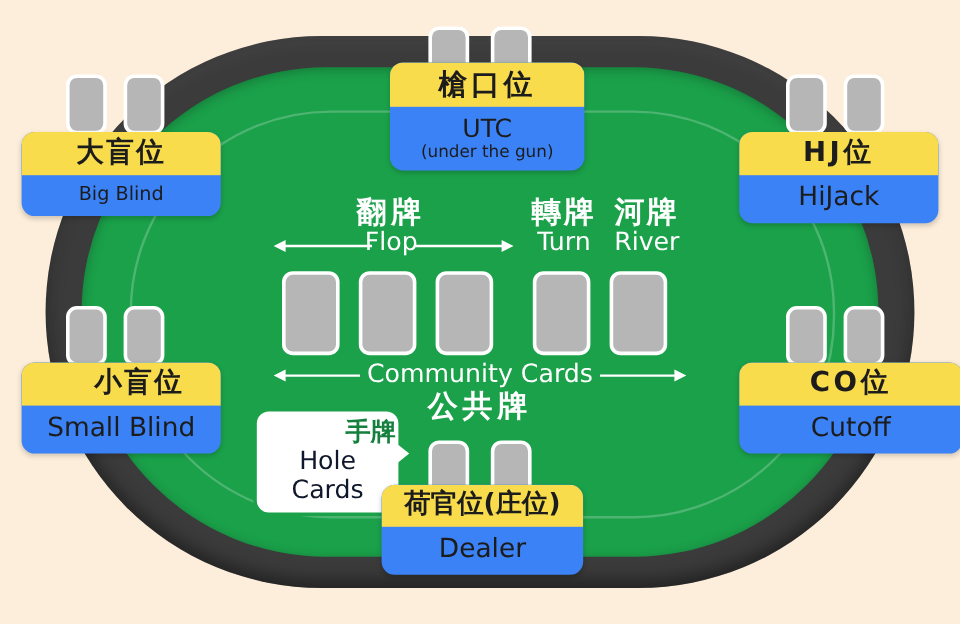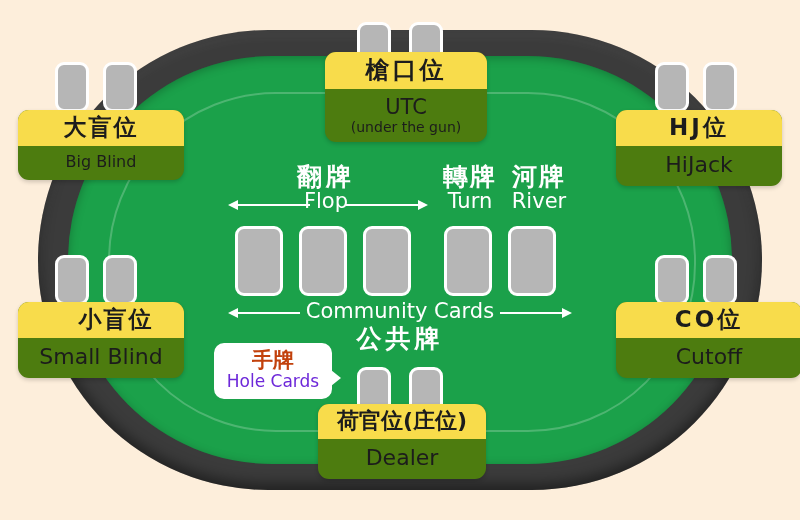--- a/index.html
+++ b/index.html
@@ -42,21 +42,21 @@
   
   .card{
     position:absolute;background:#b6b6b6;border:3px solid #ffffff;
     border-radius:9px;box-sizing:border-box;
   }
   .card.seat{width:34px;height:50px;}
   .card.comm{width:48px;height:70px;}
 
   
   .label{
-    position:absolute;background:#4d7c0f;border-radius:11px;
+    position:absolute;background:#3b82f6;border-radius:11px;
     box-shadow:0 2px 4px rgba(0,0,0,.18);
     overflow:hidden;text-align:center;
   }
   .label .head{
     background:#f8dc4b;color:#1c1c1c;font-weight:bold;
     padding:5px 6px 6px;line-height:1.1;white-space:nowrap;
   }
   .label .body{
     color:#1c1c1c;padding:7px 6px 9px;line-height:1.08;white-space:nowrap;
   }
@@ -85,22 +85,22 @@
   #lbl-dealer{left:318px;top:404px;width:168px;}
   #lbl-dealer .head{font-size:22px;letter-spacing:0px;}
   #lbl-dealer .body{font-size:22px;}
 
   
   #lbl-hole{
     position:absolute;left:211px;top:340px;width:124px;
     background:#ffffff;border:3px solid #1ba14a;border-radius:13px;
     text-align:center;padding:5px 2px 7px;box-sizing:border-box;
   }
-  #lbl-hole .zh{display:block;font-size:21px;font-weight:bold;color:#c2410c;line-height:1.15;}
-  #lbl-hole .en{display:block;font-size:17px;color:#6d28d9;line-height:1.15;}
+  #lbl-hole .zh{display:block;font-size:21px;font-weight:bold;color:#15803d;line-height:1.15;text-align:right;}
+  #lbl-hole .en{display:block;font-size:21px;color:#0f172a;line-height:1.15;}
   #lbl-hole .tail{
     position:absolute;right:-15px;top:24px;width:0;height:0;
     border-top:11px solid transparent;border-bottom:11px solid transparent;
     border-left:14px solid #1ba14a;
   }
   #lbl-hole .tail-in{
     position:absolute;right:-9px;top:27px;width:0;height:0;
     border-top:8px solid transparent;border-bottom:8px solid transparent;
     border-left:10px solid #ffffff;
   }

